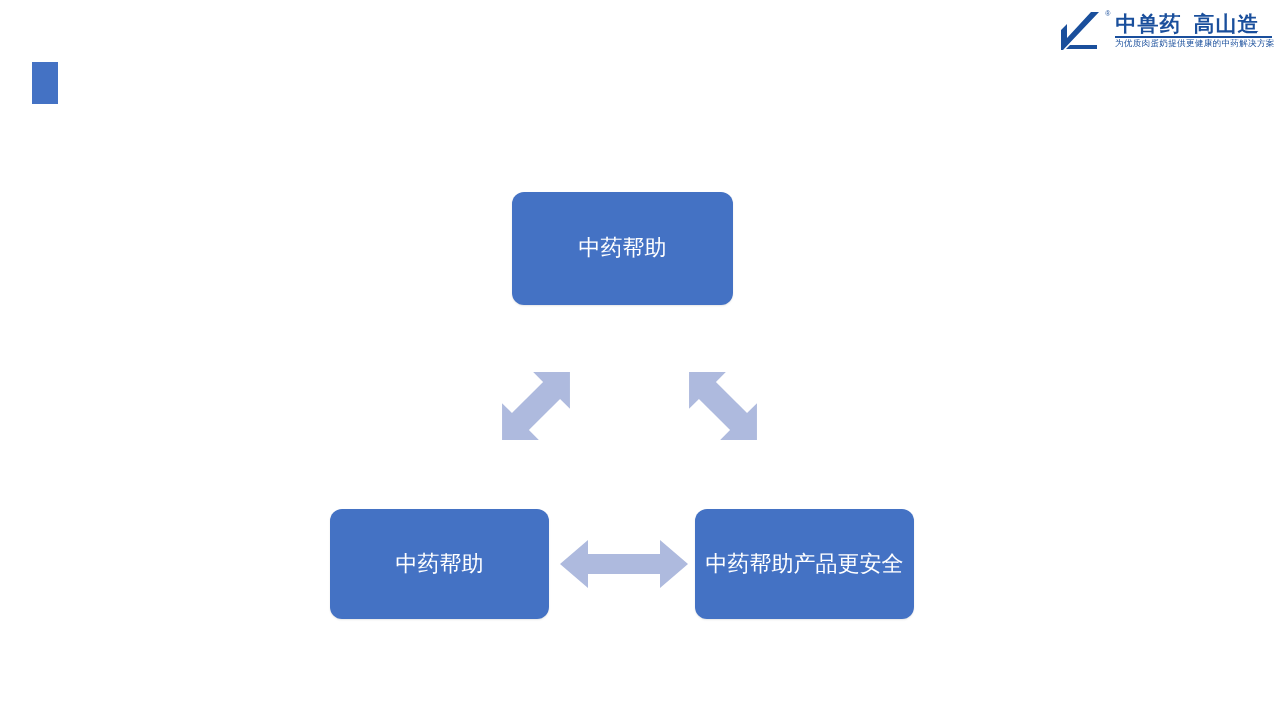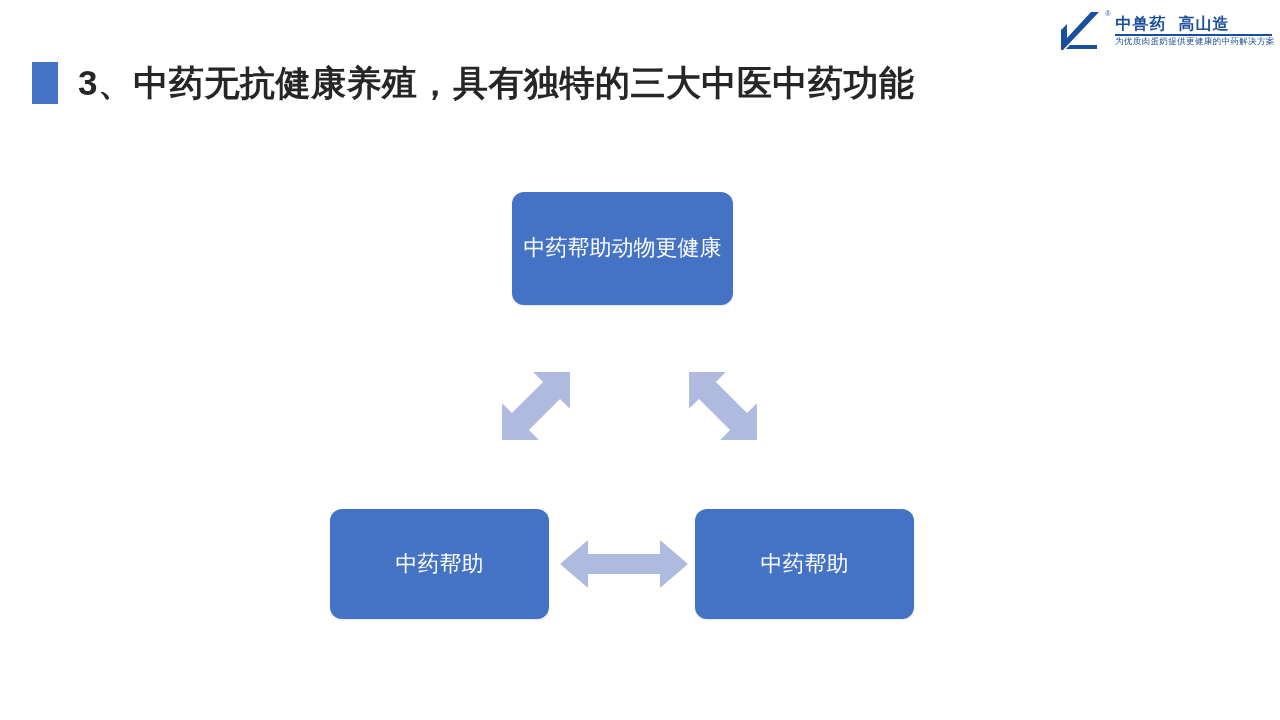--- a/index.html
+++ b/index.html
@@ -38,21 +38,21 @@
     color: #1a4f9c;
     line-height: 1;
   }
   .logo-text-wrap {
     margin-left: 6px;
     display: flex;
     flex-direction: column;
     justify-content: center;
   }
   .logo-brand {
-    font-size: 16px;
+    font-size: 21px;
     font-weight: bold;
     color: #1a4f9c;
     letter-spacing: 1px;
     line-height: 1.05;
     white-space: nowrap;
   }
   .logo-brand .gap { display: inline-block; width: 12px; }
   .logo-rule {
     height: 2px;
     background: #1a4f9c;
@@ -160,36 +160,35 @@
     <div class="logo-brand">
       <span>中兽药</span><span class="gap"></span><span>高山造</span>
     </div>
     <div class="logo-rule"></div>
     <div class="logo-tagline">为优质肉蛋奶提供更健康的中药解决方案</div>
   </div>
 </div>
 
 <div class="title-row">
   <div class="title-bullet"></div>
-  <div class="title-text">3、中药无抗健康养殖，具有独特的三大中医中药功能</div>
 </div>
 
 <div class="diagram">
 
   <div class="node-box" id="node-top">
     <div class="node-line">中药帮助</div>
-    <div class="node-line">动物更健康</div>
   </div>
 
   <div class="node-box" id="node-left">
     <div class="node-line">中药帮助</div>
   </div>
 
   <div class="node-box" id="node-right">
     <div class="node-line">中药帮助</div>
+    <div class="node-line">产品更安全</div>
   </div>
 
   <svg class="arrow-svg" id="arrow-left-up" viewBox="0 0 136 136">
     <g transform="rotate(-45 68 68)">
       <path d="M20 68 L46 42 L46 56 L90 56 L90 42 L116 68 L90 94 L90 80 L46 80 L46 94 Z" fill="#aebade"></path>
     </g>
   </svg>
 
   <svg class="arrow-svg" id="arrow-right-up" viewBox="0 0 136 136">
     <g transform="rotate(45 68 68)">

